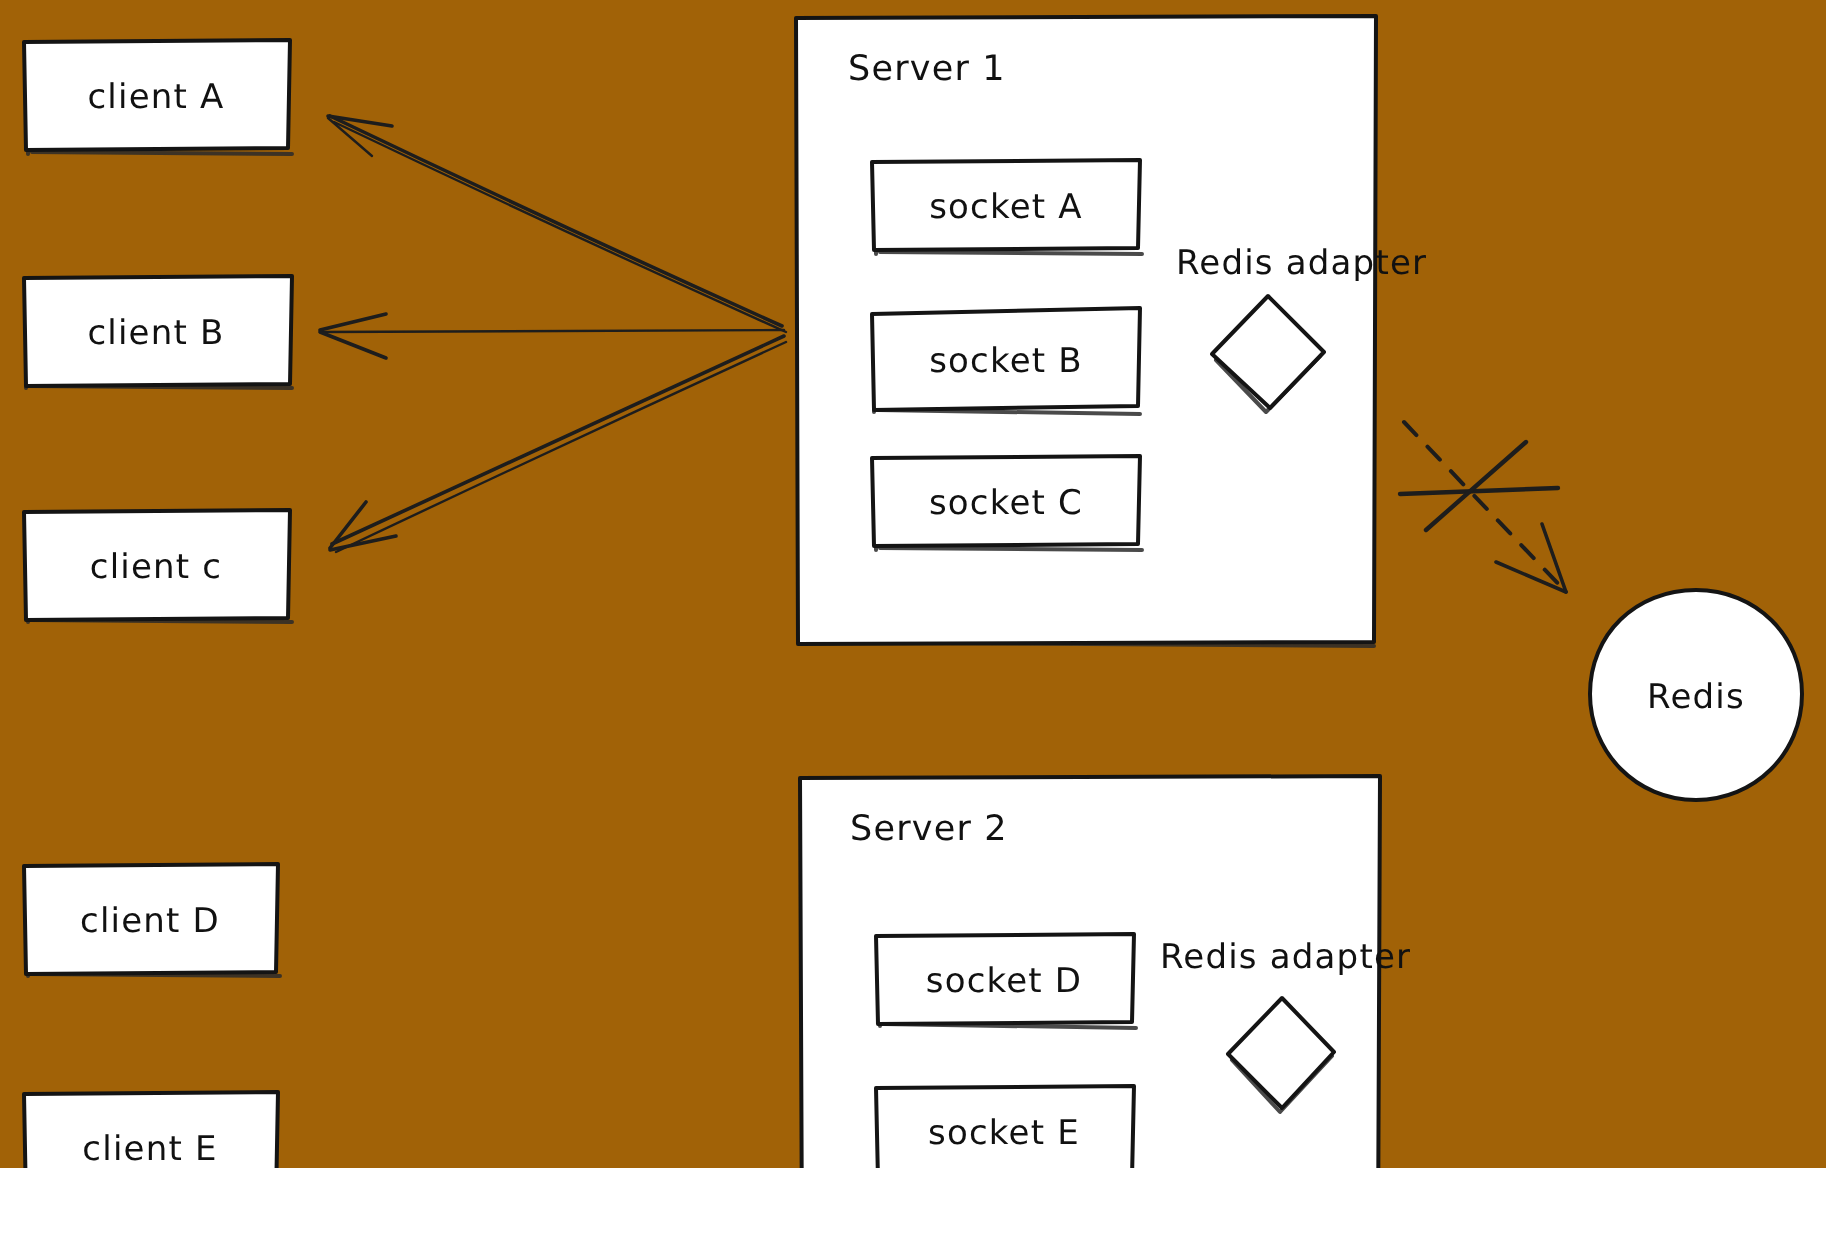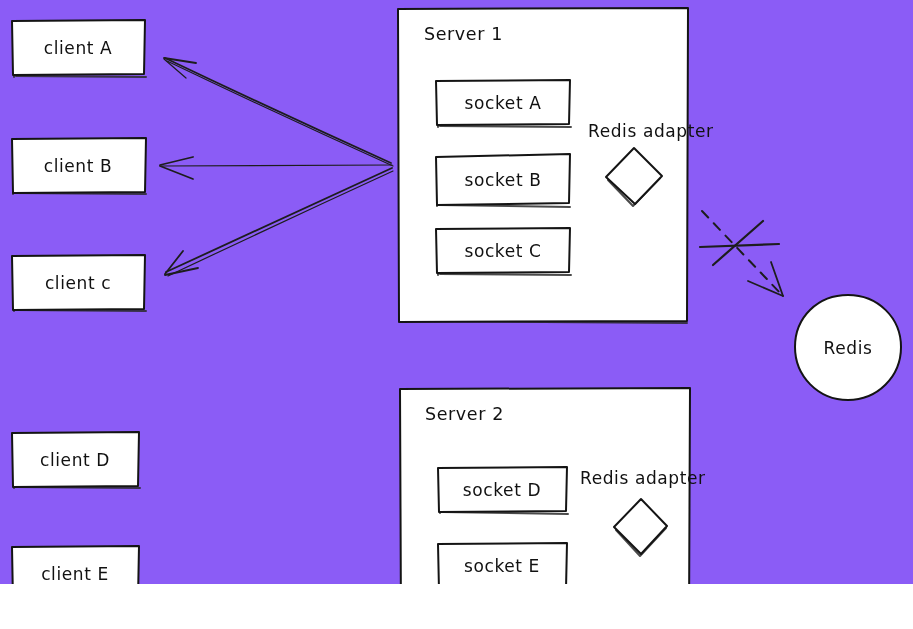--- a/index.html
+++ b/index.html
@@ -7,21 +7,21 @@
     padding: 0;
     background: #ffffff;
   }
   body {
     font-family: "DejaVu Sans", sans-serif;
   }
   #canvas {
     position: relative;
     width: 913px;
     height: 584px;
-    background: #8b5cf6;
+    background: #a16207;
     overflow: hidden;
   }
   #canvas svg {
     position: absolute;
     top: 0;
     left: 0;
   }
   .hand-text {
     font-family: "DejaVu Sans", sans-serif;
     font-size: 17px;

